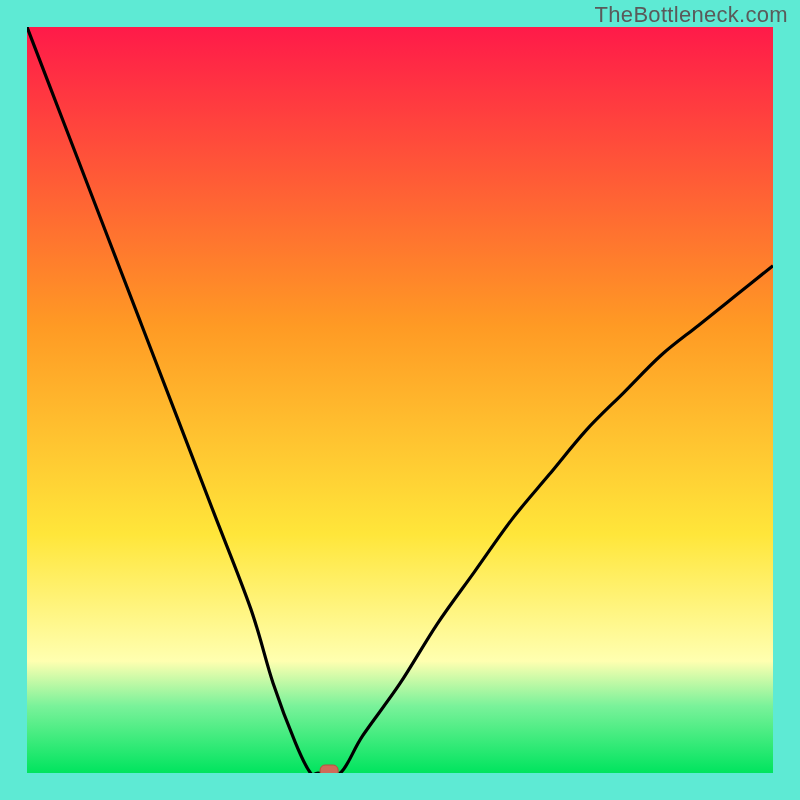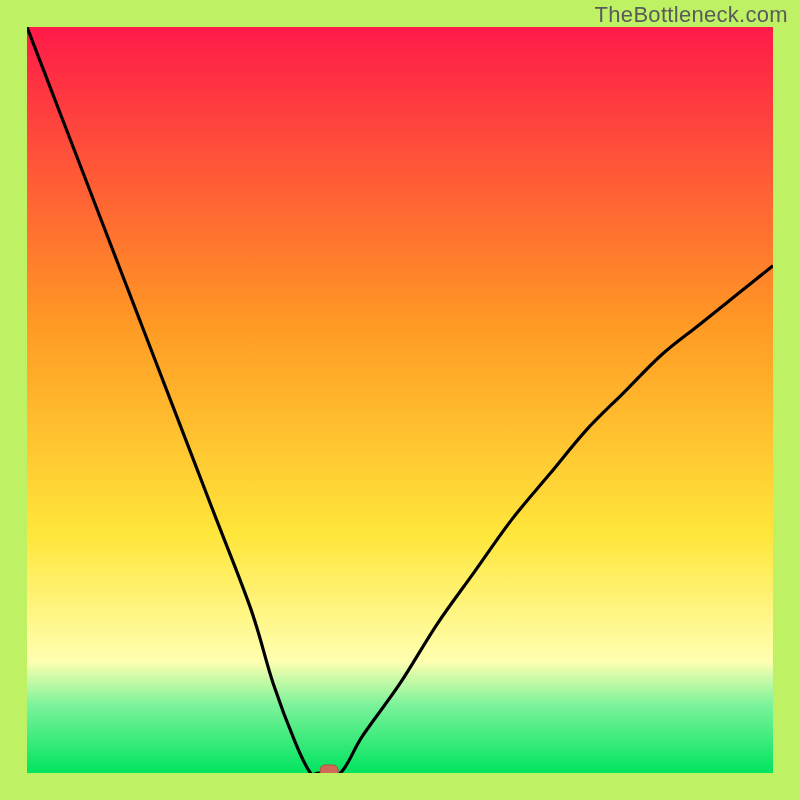--- a/index.html
+++ b/index.html
@@ -8,21 +8,21 @@
     width: 800px;
     height: 800px;
     background: #000000;
     overflow: hidden;
     font-family: Arial, Helvetica, sans-serif;
   }
   .frame {
     position: relative;
     width: 800px;
     height: 800px;
-    background: #bef264;
+    background: #5eead4;
   }
   .watermark {
     position: absolute;
     top: 2px;
     right: 12px;
     color: #5a5a5a;
     font-size: 22px;
     font-weight: 400;
     letter-spacing: 0.3px;
     z-index: 5;

